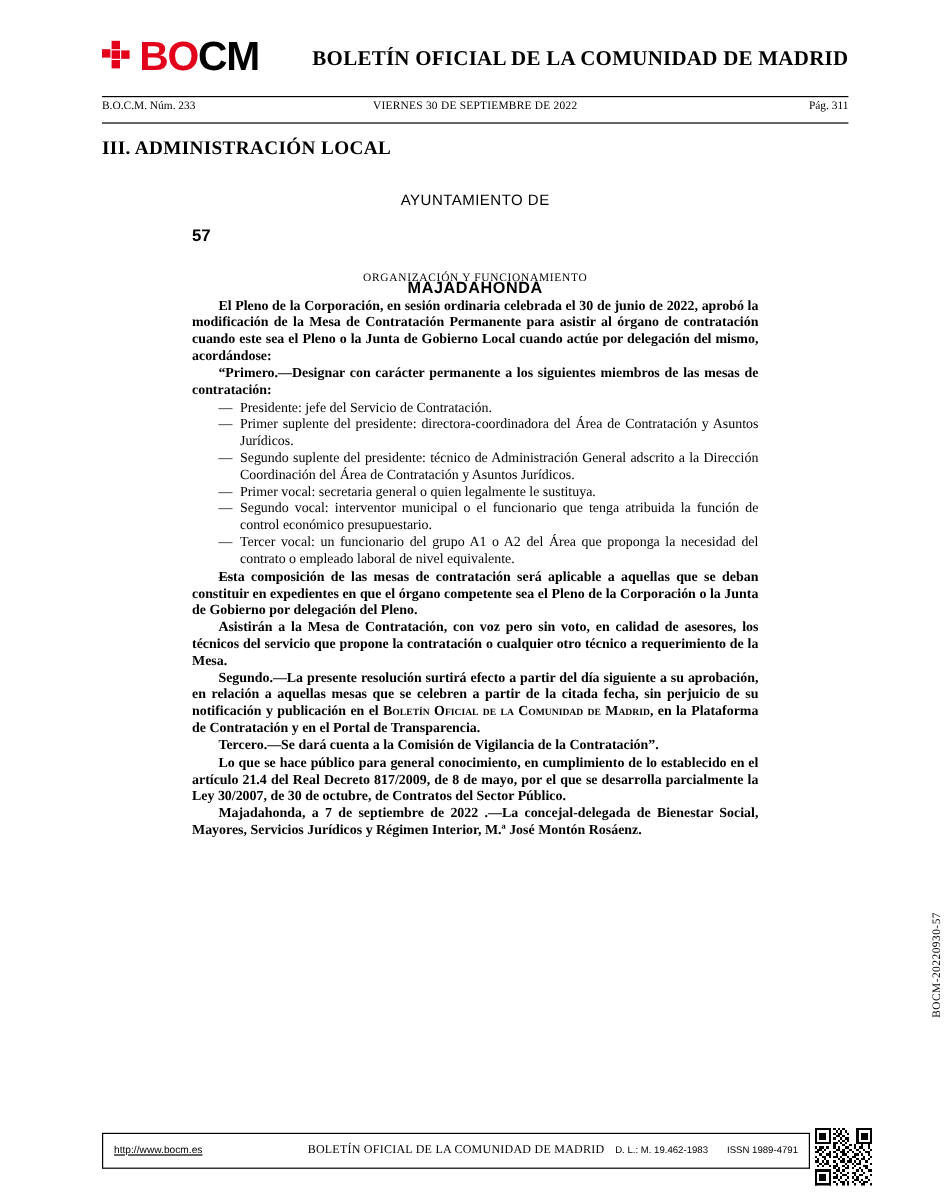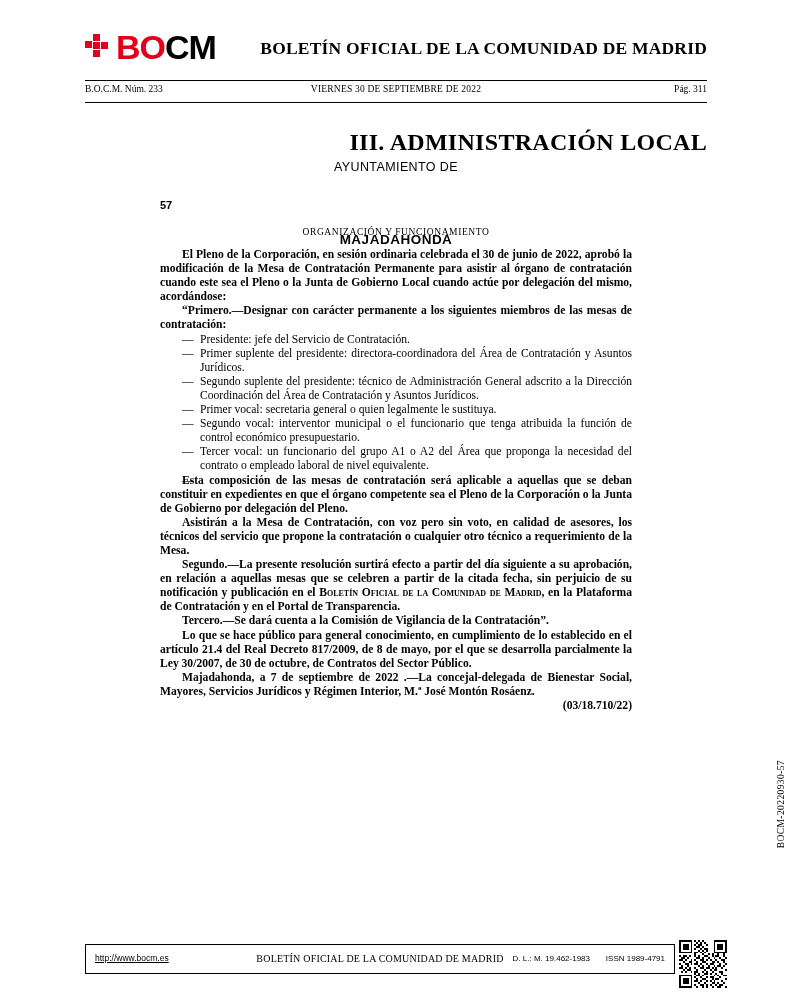--- a/index.html
+++ b/index.html
@@ -95,26 +95,26 @@
     font-size: 9.5px;
   }
   .header-left   { position: absolute; left: 0;   top: 0; }
   .header-center { position: absolute; left: 0;   top: 0; width: 622px; text-align: center; letter-spacing: 0.2px; }
   .header-right  { position: absolute; right: 0;  top: 0; }
 
   
   .section-title {
     position: absolute;
     left: 85px;
-    top: 129px;
-    width: 622px;
-    text-align: right;
+    top: 115px;
+    width: 622px;
+    text-align: left;
     font-family: "Liberation Serif", serif;
     font-weight: bold;
-    font-size: 24px;
+    font-size: 16px;
     letter-spacing: 0.3px;
   }
   .entity-label {
     position: absolute;
     left: 85px;
     top: 160px;
     width: 622px;
     text-align: center;
     font-family: "Liberation Sans", sans-serif;
     font-size: 12.5px;
@@ -128,24 +128,24 @@
     text-align: center;
     font-family: "Liberation Sans", sans-serif;
     font-weight: bold;
     font-size: 13.5px;
     letter-spacing: 0.5px;
     margin-top: 33px;
   }
   .entry-number {
     position: absolute;
     left: 160px;
-    top: 199px;
+    top: 188px;
     font-family: "Liberation Sans", sans-serif;
     font-weight: bold;
-    font-size: 11px;
+    font-size: 14px;
   }
   .subject-line {
     position: absolute;
     left: 85px;
     top: 227px;
     width: 622px;
     text-align: center;
     font-family: "Liberation Serif", serif;
     font-size: 9.5px;
     letter-spacing: 0.6px;
@@ -314,21 +314,20 @@
     <p class="p-indent">Asistirán a la Mesa de Contratación, con voz pero sin voto, en calidad de asesores, los técnicos del servicio que propone la contratación o cualquier otro técnico a requerimiento de la Mesa.</p>
 
     <p class="p-indent"><span>Segundo.—La presente resolución surtirá efecto a partir del día siguiente a su aprobación, en relación a aquellas mesas que se celebren a partir de la citada fecha, sin perjuicio de su notificación y publicación en el </span><span class="smallcaps">Boletín Oficial de la Comunidad de Madrid</span><span>, en la Plataforma de Contratación y en el Portal de Transparencia.</span></p>
 
     <p class="p-indent">Tercero.—Se dará cuenta a la Comisión de Vigilancia de la Contratación”.</p>
 
     <p class="p-indent">Lo que se hace público para general conocimiento, en cumplimiento de lo establecido en el artículo 21.4 del Real Decreto 817/2009, de 8 de mayo, por el que se desarrolla parcialmente la Ley 30/2007, de 30 de octubre, de Contratos del Sector Público.</p>
 
     <p class="p-indent">Majadahonda, a 7 de septiembre de 2022 .—La concejal-delegada de Bienestar Social, Mayores, Servicios Jurídicos y Régimen Interior, M.ª José Montón Rosáenz.</p>
 
-    <p class="ref-code">(03/18.710/22)</p>
   </div>
 
   <div class="side-code">BOCM-20220930-57</div>
 
   <div class="footer-box">
     <a class="footer-url" href="#">http://www.bocm.es</a>
     <div class="footer-center">BOLETÍN OFICIAL DE LA COMUNIDAD DE MADRID</div>
     <div class="footer-dl">D. L.: M. 19.462-1983</div>
     <div class="footer-issn">ISSN 1989-4791</div>
   </div>

